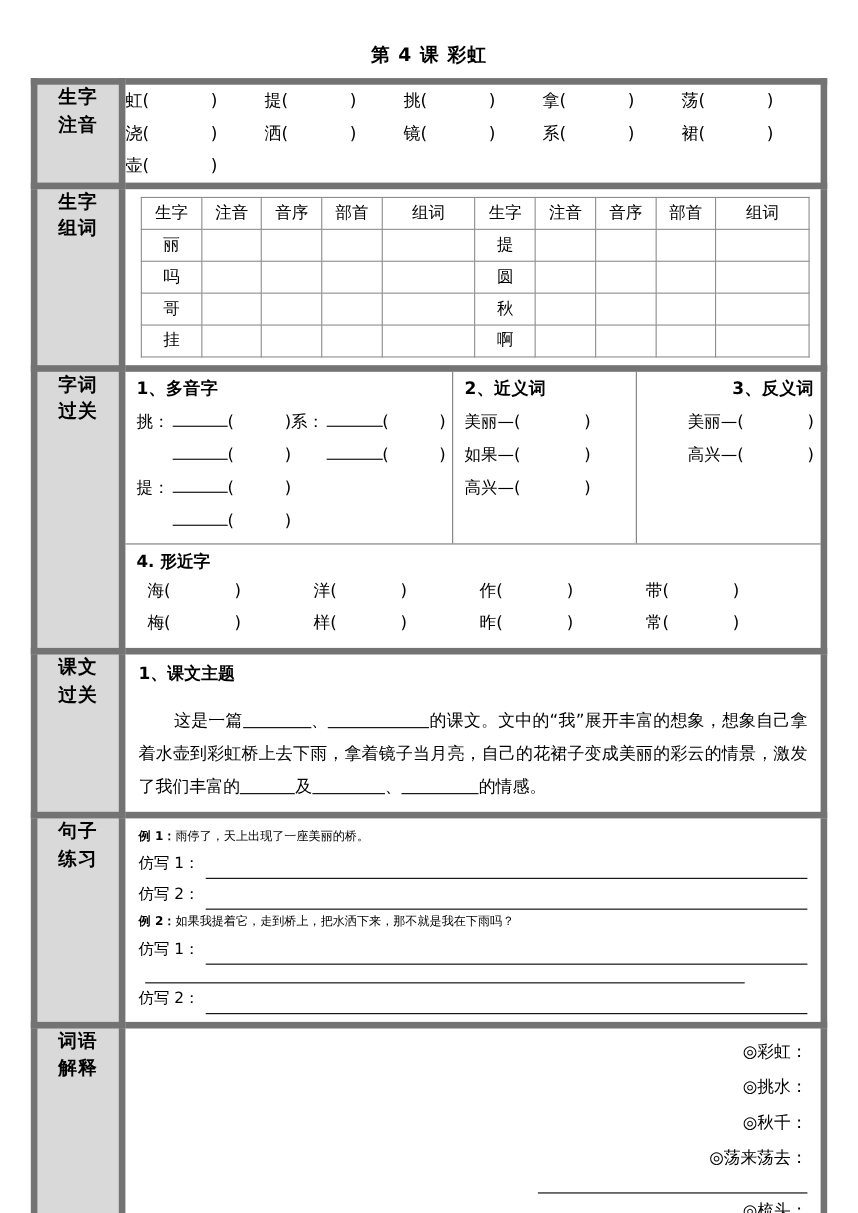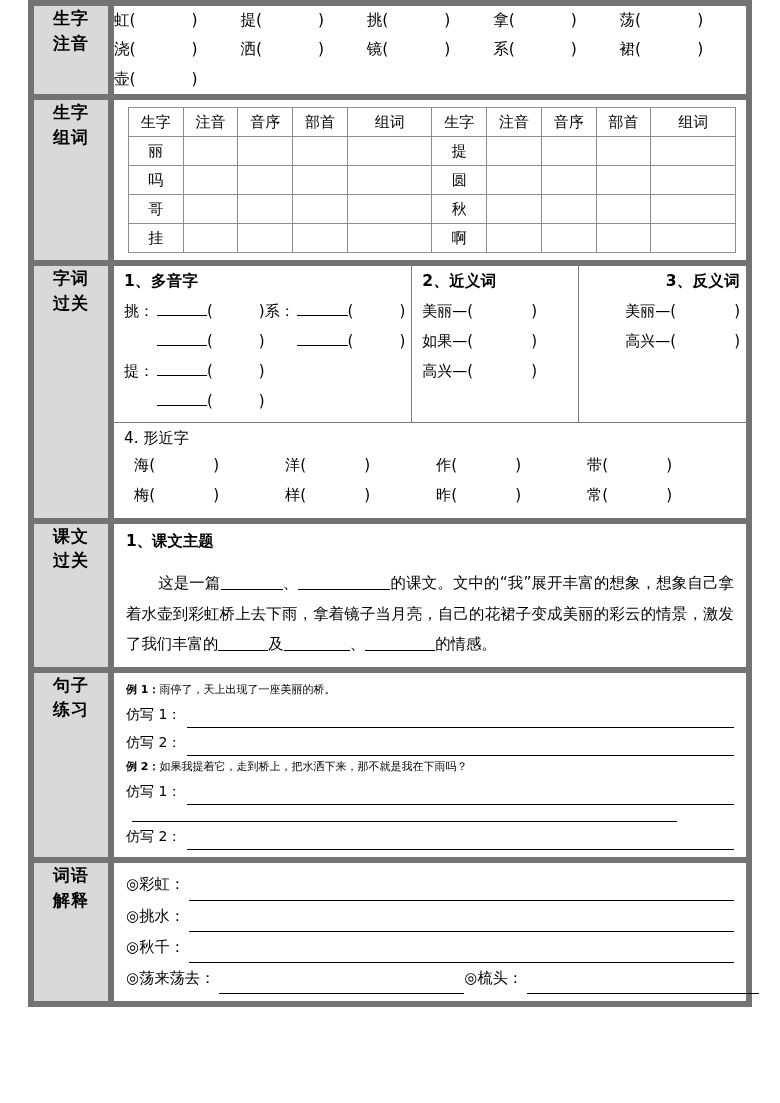--- a/index.html
+++ b/index.html
@@ -125,21 +125,21 @@
     border-bottom: 1.3px solid #000;
     height: 15px;
     width: 52px;
   }
   .paren-gap { display: inline-block; min-width: 46px; }
   .syn-line { line-height: 2.0; white-space: nowrap; }
   .syn-line .paren-gap2 { display: inline-block; min-width: 58px; }
 
   
   .xjz-wrap { padding: 5px 8px 7px 10px; border-top: 1px solid #7a7a7a; }
-  .xjz-head { font-weight: normal; font-size: 15.2px; margin-bottom: 2px; }
+  .xjz-head { font-weight: bold; font-size: 15.2px; margin-bottom: 2px; }
   .xjz-row { display: flex; line-height: 1.95; padding-left: 10px; }
   .xjz-cell { width: 25%; font-size: 15.2px; white-space: nowrap; }
   .xjz-cell .paren { display: inline-block; min-width: 58px; }
 
   
   .kw-head { font-weight: bold; font-size: 15.4px; margin-bottom: 15px; }
   .kw-body { font-size: 15.4px; line-height: 1.95; text-align: justify; }
   .kw-indent { display: inline-block; width: 32px; }
   .bl { display: inline-block; border-bottom: 1.3px solid #000; height: 16px; vertical-align: -2px; }
   .bl-60 { width: 62px; }
@@ -150,31 +150,32 @@
 
   
   .sent-line { font-size: 11px; line-height: 1.95; }
   .sent-line b { font-weight: bold; }
   .fill-row { display: flex; align-items: flex-end; line-height: 2.0; font-size: 14px; }
   .fill-label { white-space: nowrap; }
   .fill-rule { flex: 1; border-bottom: 1.3px solid #000; height: 16px; margin-left: 6px; }
   .fill-rule.mid { flex: none; width: 545px; }
 
   
-  .def-row { display: flex; align-items: flex-end; line-height: 2.05; font-size: 15.2px; }
+  .def-row { display: flex; align-items: flex-end; line-height: 2.05; font-size: 15.2px; flex-direction: column; }
   .def-label { white-space: nowrap; }
   .def-rule { flex: 1; border-bottom: 1.3px solid #000; height: 16px; margin-left: 4px; }
   .def-rule.w1 { flex: none; width: 245px; }
   .def-rule.w2 { flex: none; width: 232px; }
 </style>
 </head>
 <body>
 
 <div class="page">
 
+  <div class="doc-title">第 4 课 彩虹</div>
 
   <table class="sheet">
     <tbody>
 
       <tr>
         <td class="label">
           <div>生字</div>
           <div>注音</div>
         </td>
         <td class="content">

